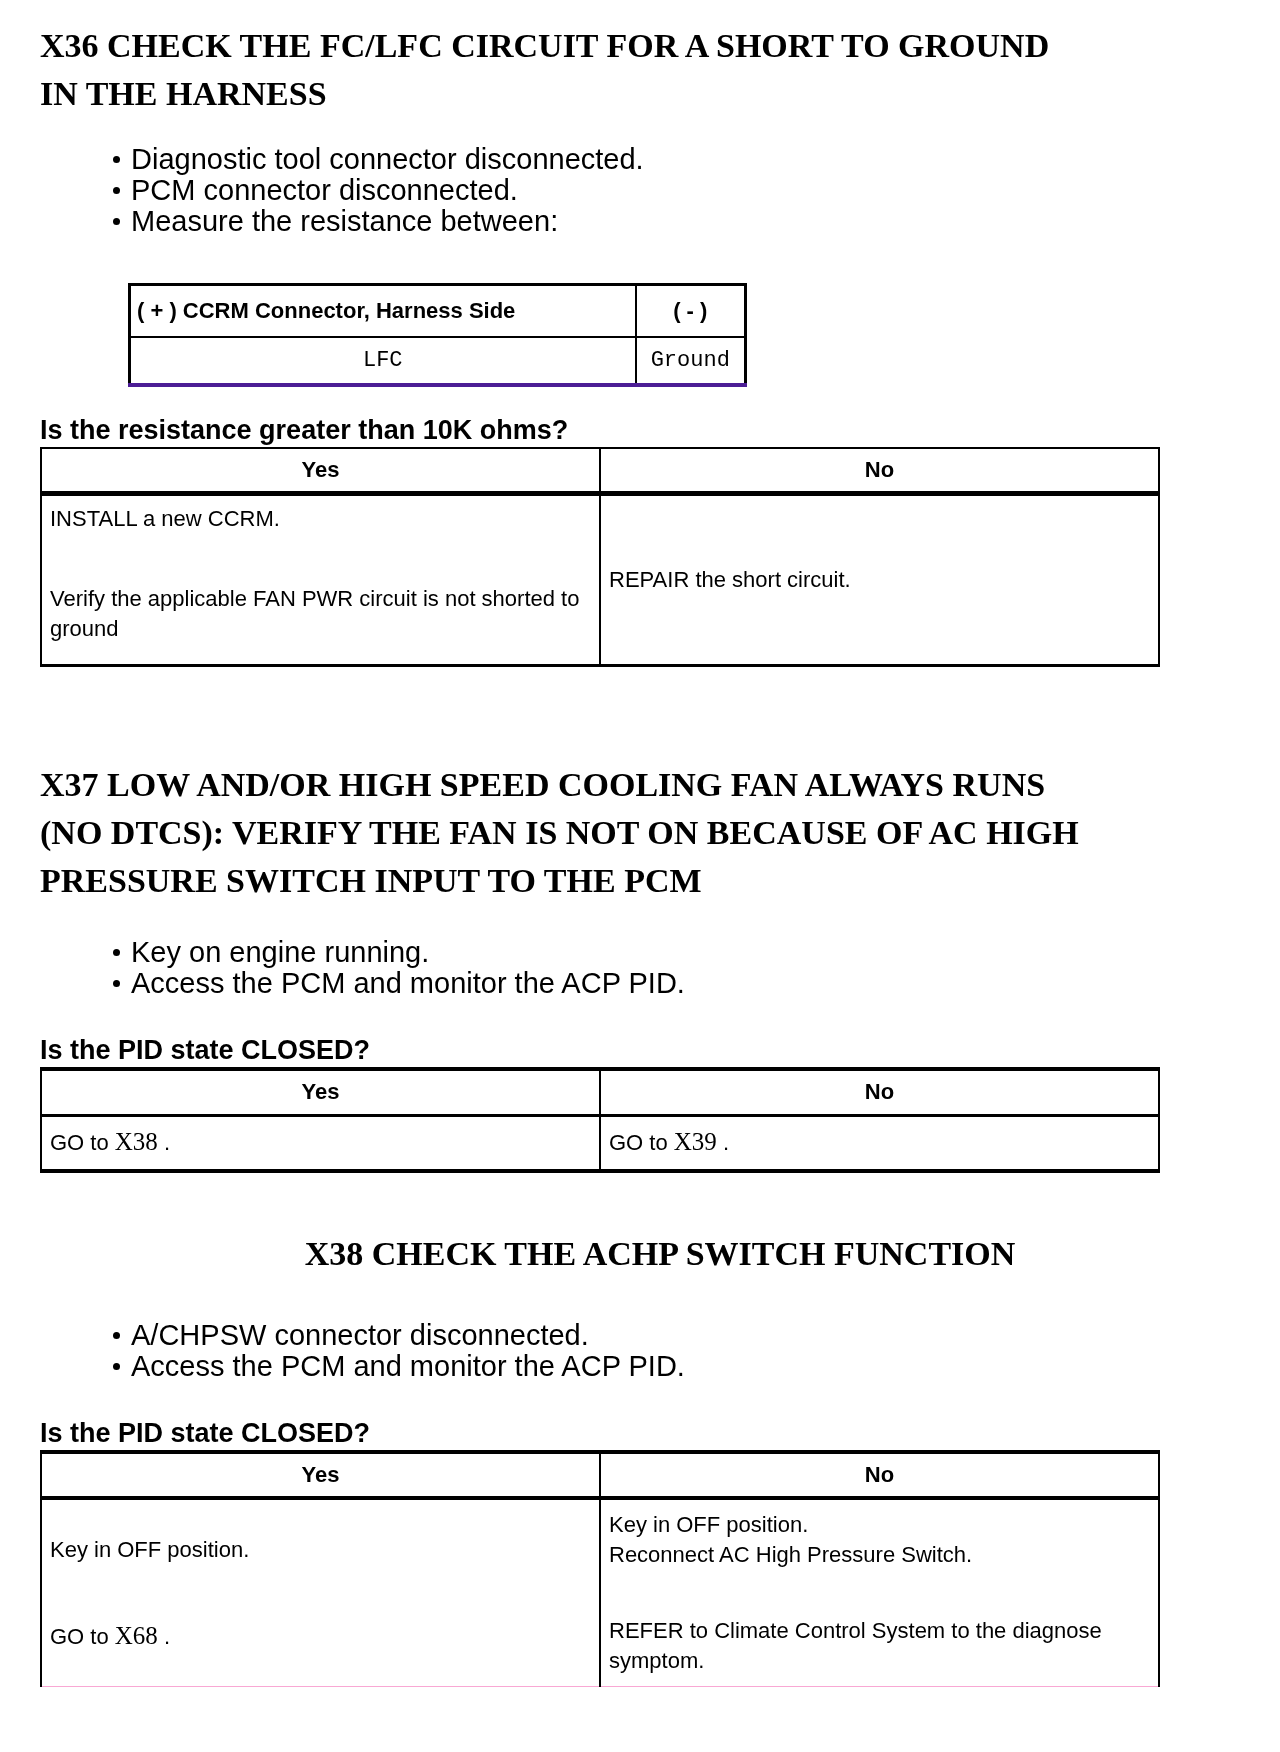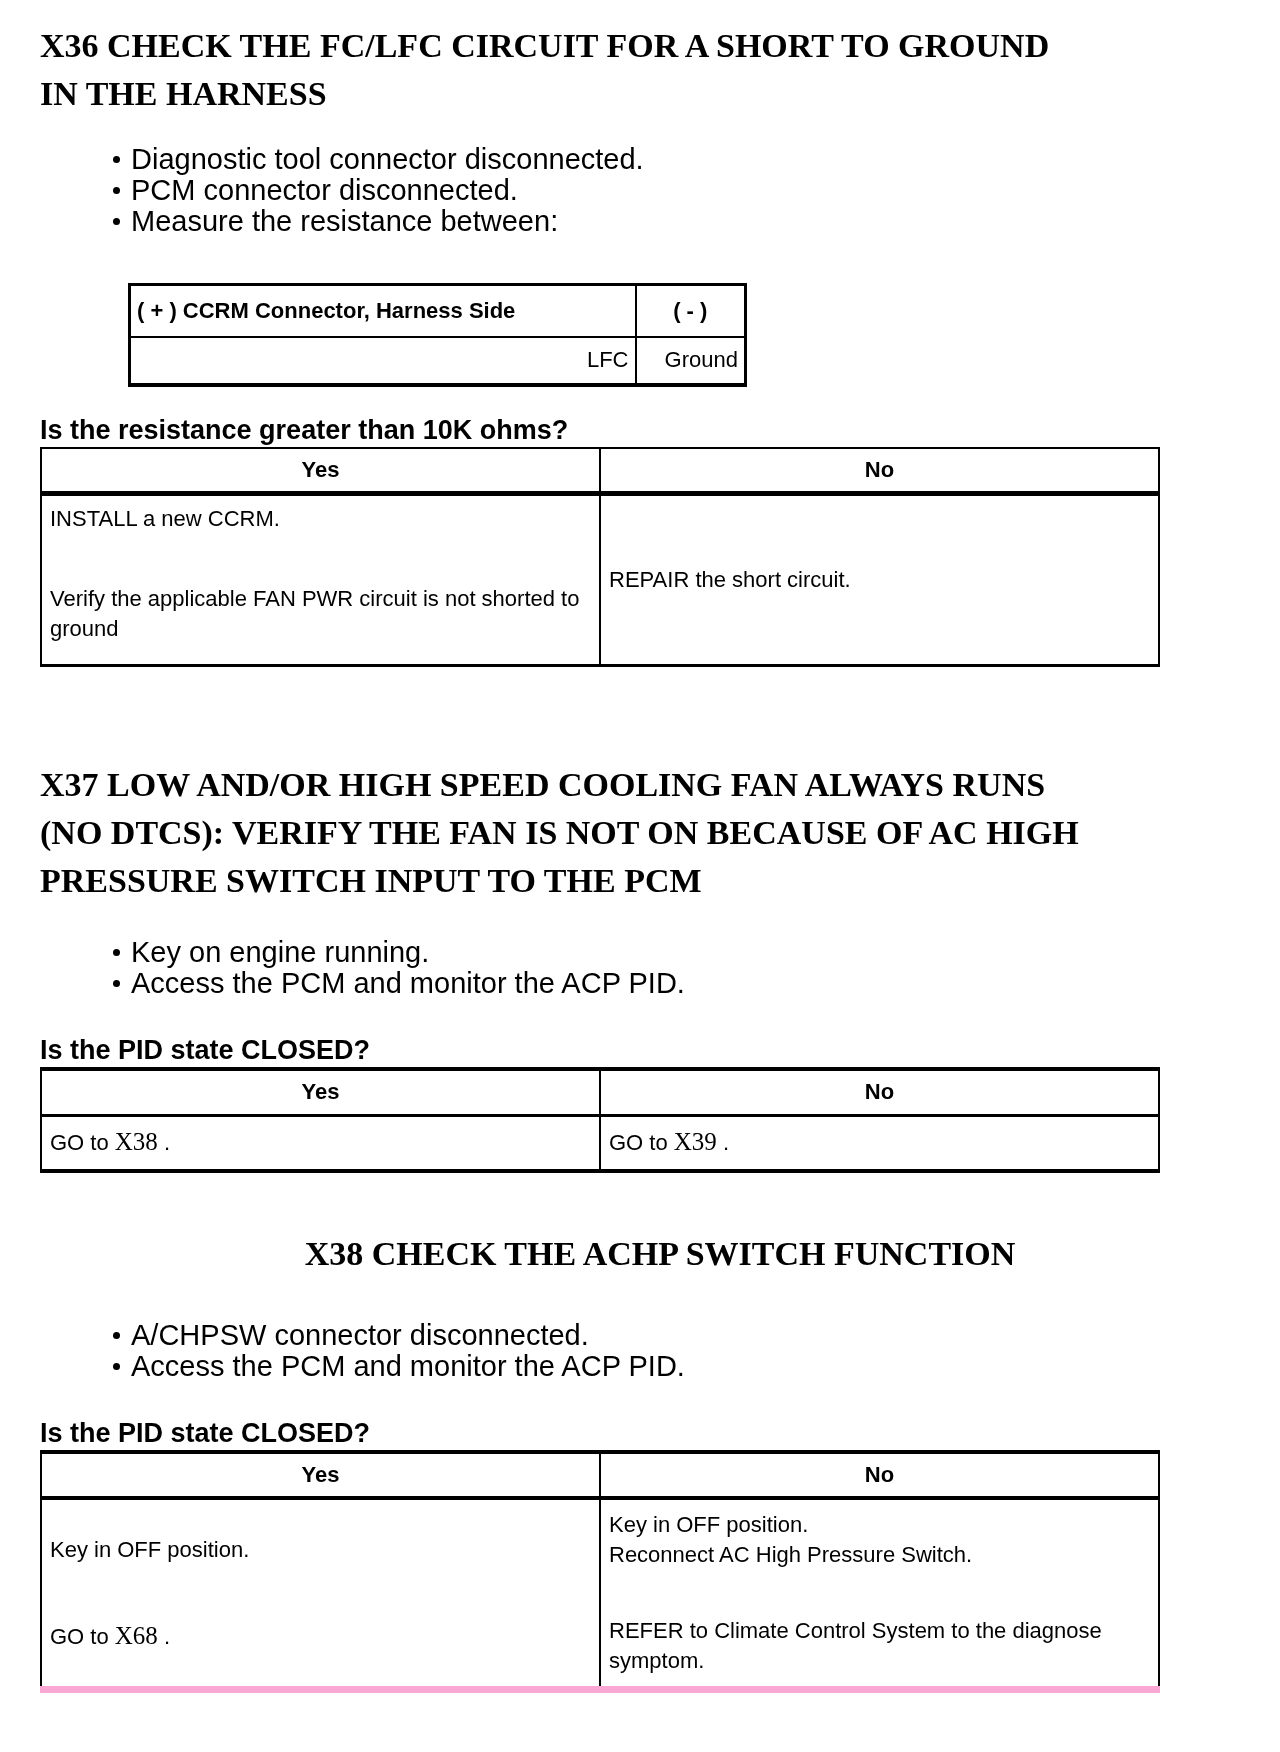--- a/index.html
+++ b/index.html
@@ -29,21 +29,21 @@
   .bullets.b3 { margin-top:42px; }
   .bullets li { display:flex; align-items:flex-start; line-height:31px; font-size:29px; }
   .dot { flex:0 0 auto; width:7px; height:7px; background:#000; border-radius:50%; margin:12px 11px 0 0; }
 
   
   table { border-collapse:collapse; table-layout:fixed; }
   .spec { margin:46px 0 0 128px; width:616px; }
   .spec th, .spec td { border:2px solid #000; font-size:22px; padding:0 6px; overflow:hidden; white-space:nowrap; }
   .spec th { border-top:3px solid #000; font-weight:bold; height:52px; text-align:left; }
   .spec th.minus { text-align:center; }
-  .spec td { height:48px; border-bottom:4px solid #000000; text-align:right; }
+  .spec td { height:48px; border-bottom:4px solid #4c1d95; text-align:center;font-family:Liberation Mono, monospace; }
   .spec th:first-child, .spec td:first-child { border-left:3px solid #000; }
   .spec th:last-child, .spec td:last-child { border-right:3px solid #000; }
   .spec col.c1 { width:506px; } .spec col.c2 { width:110px; }
 
   
   .question {
     margin-left:40px; font-weight:bold; font-size:27px; line-height:26px;
     white-space:nowrap;
   }
   .q1 { margin-top:30px; } .q2 { margin-top:38px; } .q3 { margin-top:38px; }
@@ -61,21 +61,21 @@
 
   .t36 th { border-top:2px solid #000; border-bottom:5px solid #000; }
   .t36 td { border-bottom:3px solid #000; height:145px; }
   .t36 td.yes-cell { vertical-align:top; padding-top:8px; padding-bottom:20px; }
   .t36 td.yes-cell .p1 { margin-bottom:50px; }
 
   .t37 th { border-top:4px solid #000; border-bottom:3px solid #000; }
   .t37 td { border-bottom:4px solid #000; height:56px; }
 
   .t38 th { border-top:4px solid #000; border-bottom:4px solid #000; }
-  .t38 td { border-bottom:7px solid #f9a8d4; height:178px; padding-top:10px; padding-bottom:10px; }
+  .t38 td { border-bottom:1px solid #f9a8d4; height:178px; padding-top:10px; padding-bottom:10px; }
   .t38 td.yes-cell .p1 { margin-bottom:56px; }
   .t38 td.no-cell .p1 { margin-bottom:46px; }
 
   
   .xref { font-family:"Liberation Serif", serif; font-size:25px; }
 </style>
 </head>
 <body>
 
 <div class="page">

